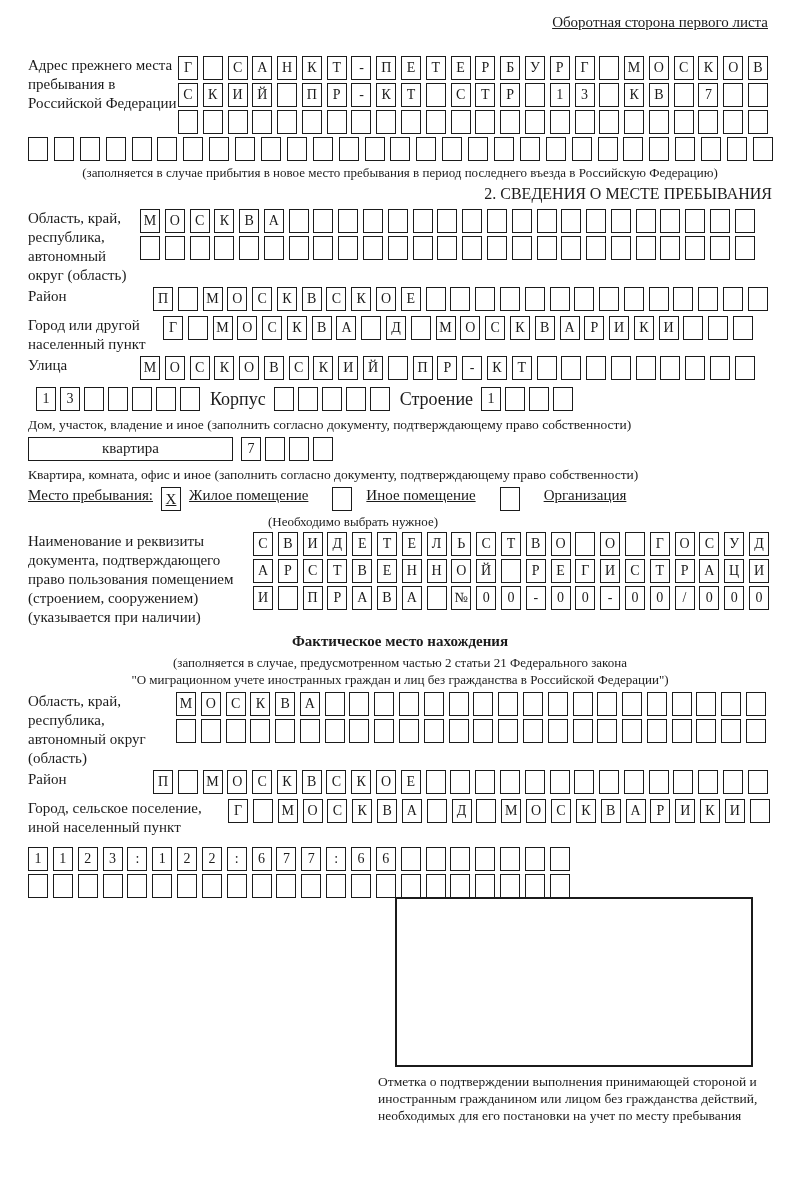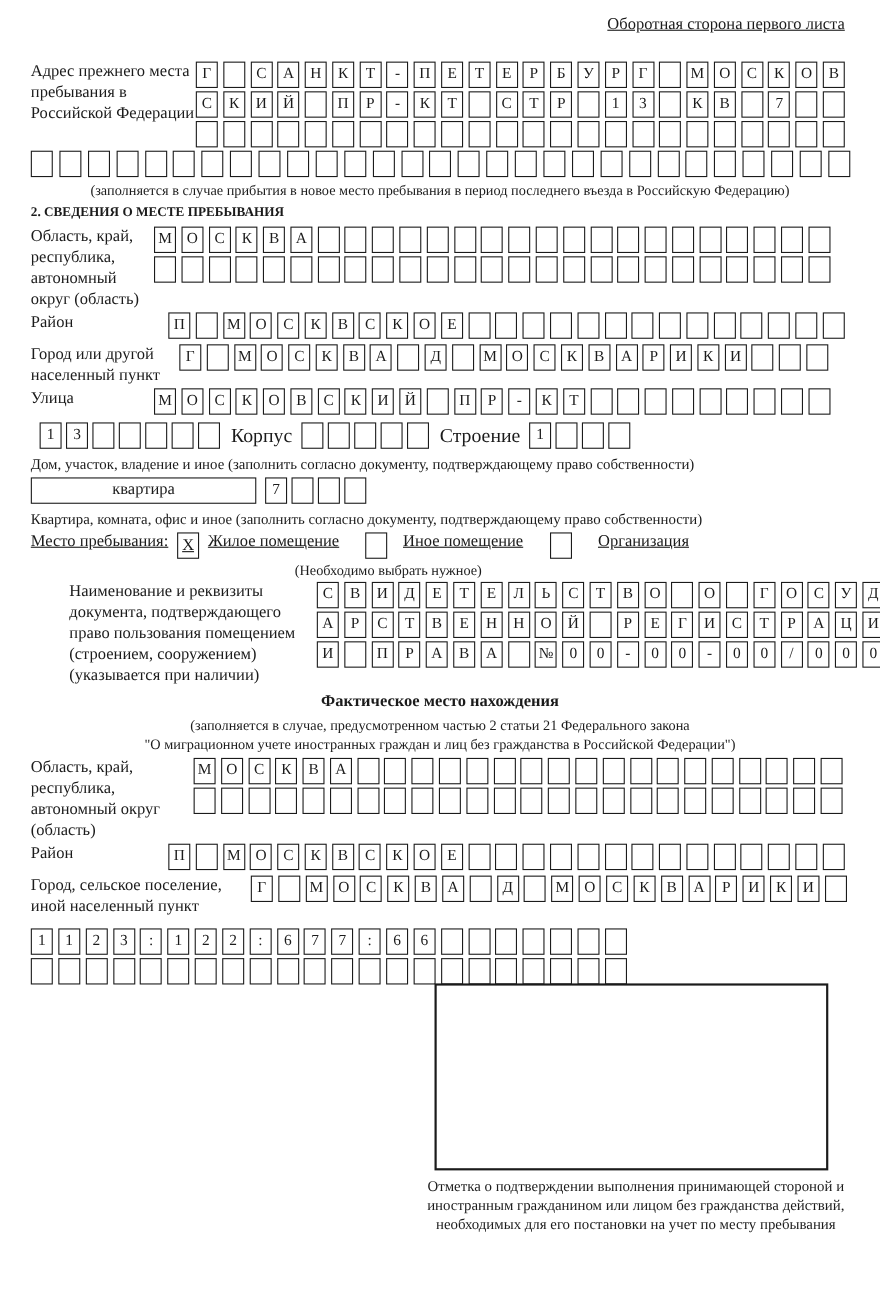--- a/index.html
+++ b/index.html
@@ -19,46 +19,46 @@
 
   .boxrow { display:flex; justify-content:space-between; height:24px; margin-bottom:3px; }
   .boxrow.inline { display:inline-flex; justify-content:flex-start; vertical-align:top; }
   .boxrow.inline .cell { margin-right:4px; }
   .cell {
     flex:none; width:20px; height:24px; border:1.6px solid #1b1b1b;
     text-align:center; line-height:21px; font-size:14px; display:inline-block;
   }
   .w745{width:745px;} .w615{width:615px;} .w590{width:590px;} .w542{width:542px;} .w516{width:516px;}
   .lw150{width:150px;} .lw112{width:112px;} .lw125{width:125px;} .lw135{width:135px;}
-  .lw225{width:225px;margin-left:35px;} .lw148{width:148px;} .lw200{width:200px;} .lw197{width:197px;}
+  .lw225{width:225px;} .lw148{width:148px;} .lw200{width:200px;} .lw197{width:197px;}
 
   .note { font-size:13px; text-align:center; line-height:17px; }
   .caption { font-size:13.5px; line-height:16px; margin-bottom:4px; }
-  .sec-header { text-align:left; font-weight:bold; font-size:12px; margin:4px 0 6px 0; }
+  .sec-header { text-align:right; font-weight:normal; font-size:16px; margin:4px 0 6px 0; }
   .sub-header { text-align:center; font-weight:bold; font-size:15px; margin:6px 0 4px 0; }
 
   .typebox {
     display:inline-block; height:24px; border:1.6px solid #1b1b1b;
     text-align:center; line-height:21px; font-size:15px; vertical-align:top;
   }
   .houserow { white-space:nowrap; margin-bottom:4px; height:26px; }
   .inlabel { font-size:18px; display:inline-block; vertical-align:top; line-height:24px;text-align:right; }
 
   .stayrow { display:flex; align-items:flex-start; height:26px; font-size:15px;text-decoration:underline; }
   .checkbox {
     flex:none; width:20px; height:24px; border:1.6px solid #1b1b1b;
     text-align:center; line-height:22px; font-size:15px; display:inline-block;
   }
   .gap8{width:8px;flex:none;} .gap14{width:14px;flex:none;} .gap24{width:24px;flex:none;}
 
   .stamp-box {
     width:358px; height:170px; border:2px solid #1b1b1b;
     margin-left:367px; margin-top:-4px;
   }
-  .stamp-note { width:400px; margin-left:350px; margin-top:6px; font-size:13.5px; line-height:17px; text-align:center; }
+  .stamp-note { width:400px; margin-left:350px; margin-top:6px; font-size:13.5px; line-height:17px; text-align:left; }
 
   .mt2{margin-top:2px;} .mt4{margin-top:4px;} .mt24{margin-top:24px;} .mb4{margin-bottom:4px;}
 </style>
 </head>
 <body>
 
 <div class="page-title">Оборотная сторона первого листа</div>
 
 <div class="frow mt24">
   <div class="flabel lw150">Адрес прежнего места пребывания в Российской Федерации</div>

